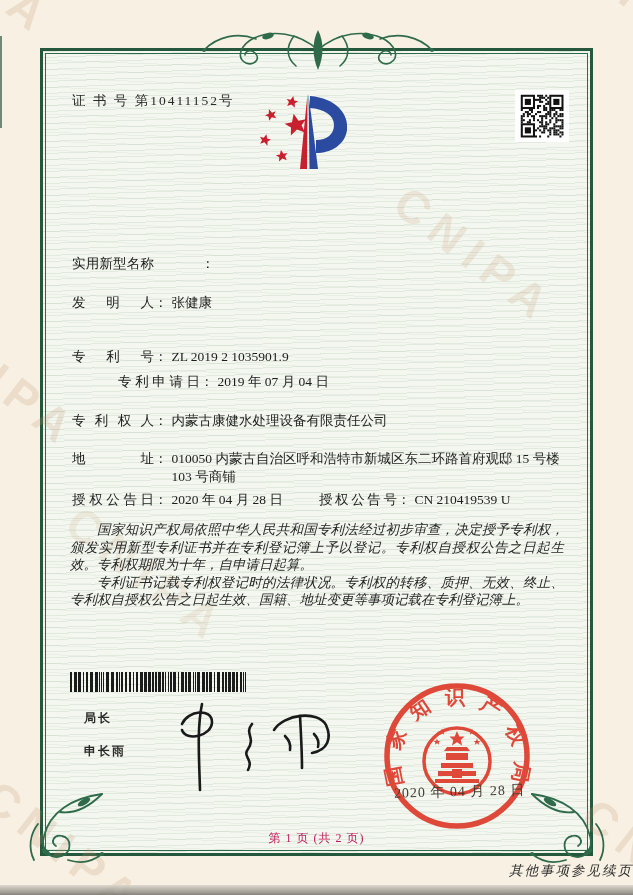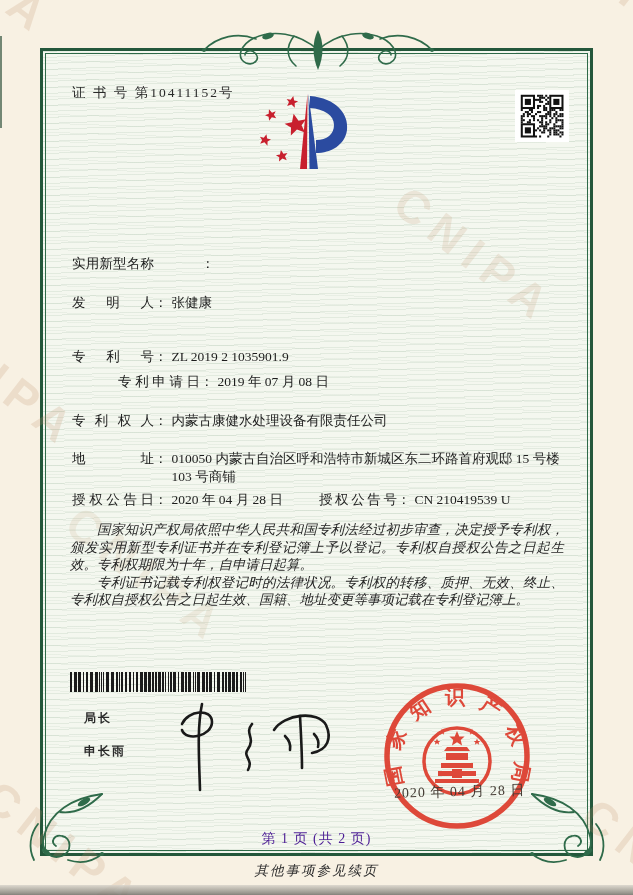--- a/index.html
+++ b/index.html
@@ -41,21 +41,21 @@
   .content { position:absolute; left:0; top:0; width:633px; height:895px; z-index:3; }
 
   
   .flourish-top { position:absolute; left:198px; top:24px; width:240px; height:50px; }
   .corner-fl { position:absolute; width:82px; height:82px; }
   .corner-fl.left  { left:24px;  top:786px; }
   .corner-fl.right { left:528px; top:786px; transform:scaleX(-1); }
   .edge-artifact { position:absolute; left:0; top:36px; width:2px; height:92px; background:#3a5a44; opacity:.7; }
 
   .cert-number {
-    position:absolute; left:72px; top:84px;
+    position:absolute; left:72px; top:92px;
     font-size:13.5px; color:#2a2a2a; letter-spacing:2px;
   }
 
   .qr { position:absolute; left:515px; top:90px; width:54px; height:52px; background:#fff; padding:3px; }
 
   .logo { position:absolute; left:252px; top:82px; width:104px; height:94px; }
 
   .title {
     position:absolute; left:0; top:176px; width:633px;
     text-align:center; font-size:32px; font-weight:700;
@@ -89,24 +89,24 @@
 
   .seal { position:absolute; left:380px; top:679px; width:156px; height:156px; opacity:.92; }
   .seal-date {
     position:absolute; left:394px; top:783px; width:130px;
     font-size:14px; color:#433a33; letter-spacing:1px; white-space:nowrap;
     transform:rotate(-1.5deg); z-index:4;
   }
 
   .page-num {
     position:absolute; left:0; top:830px; width:633px; text-align:center;
-    font-size:14px; color:#4c1d95; letter-spacing:1px;
+    font-size:12px; color:#be185d; letter-spacing:1px;
   }
   .cont-note {
-    position:absolute; left:0; top:862px; width:633px; text-align:center;
+    position:absolute; left:0; top:862px; width:633px; text-align:right;
     font-size:13.5px; color:#2e2e2e; font-style:italic; letter-spacing:2px;
   }
   .bottom-strip {
     position:absolute; left:0; bottom:0; width:633px; height:10px; z-index:5;
     background:linear-gradient(#d9d5cc 0%, #8a8880 80%, #6f6e68 100%);
     opacity:.85;
   }
 </style>
 </head>
 <body>
@@ -354,21 +354,21 @@
         <span class="val">张健康</span>
       </div>
       <div class="row r3">
         <span class="lbl">专利号</span>
           <span class="colon">：</span>
         <span class="val">ZL 2019 2 1035901.9</span>
       </div>
       <div class="row r4">
         <span class="lbl">专利申请日</span>
           <span class="colon">：</span>
-        <span class="val">2019 年 07 月 08 日</span>
+        <span class="val">2019 年 07 月 04 日</span>
       </div>
       <div class="row r5">
         <span class="lbl">专利权人</span>
           <span class="colon">：</span>
         <span class="val">内蒙古康健水处理设备有限责任公司</span>
       </div>
       <div class="row r6">
         <span class="lbl">地址</span>
           <span class="colon">：</span>
         <span class="val">010050 内蒙古自治区呼和浩特市新城区东二环路首府观邸 15 号楼 103 号商铺</span>

